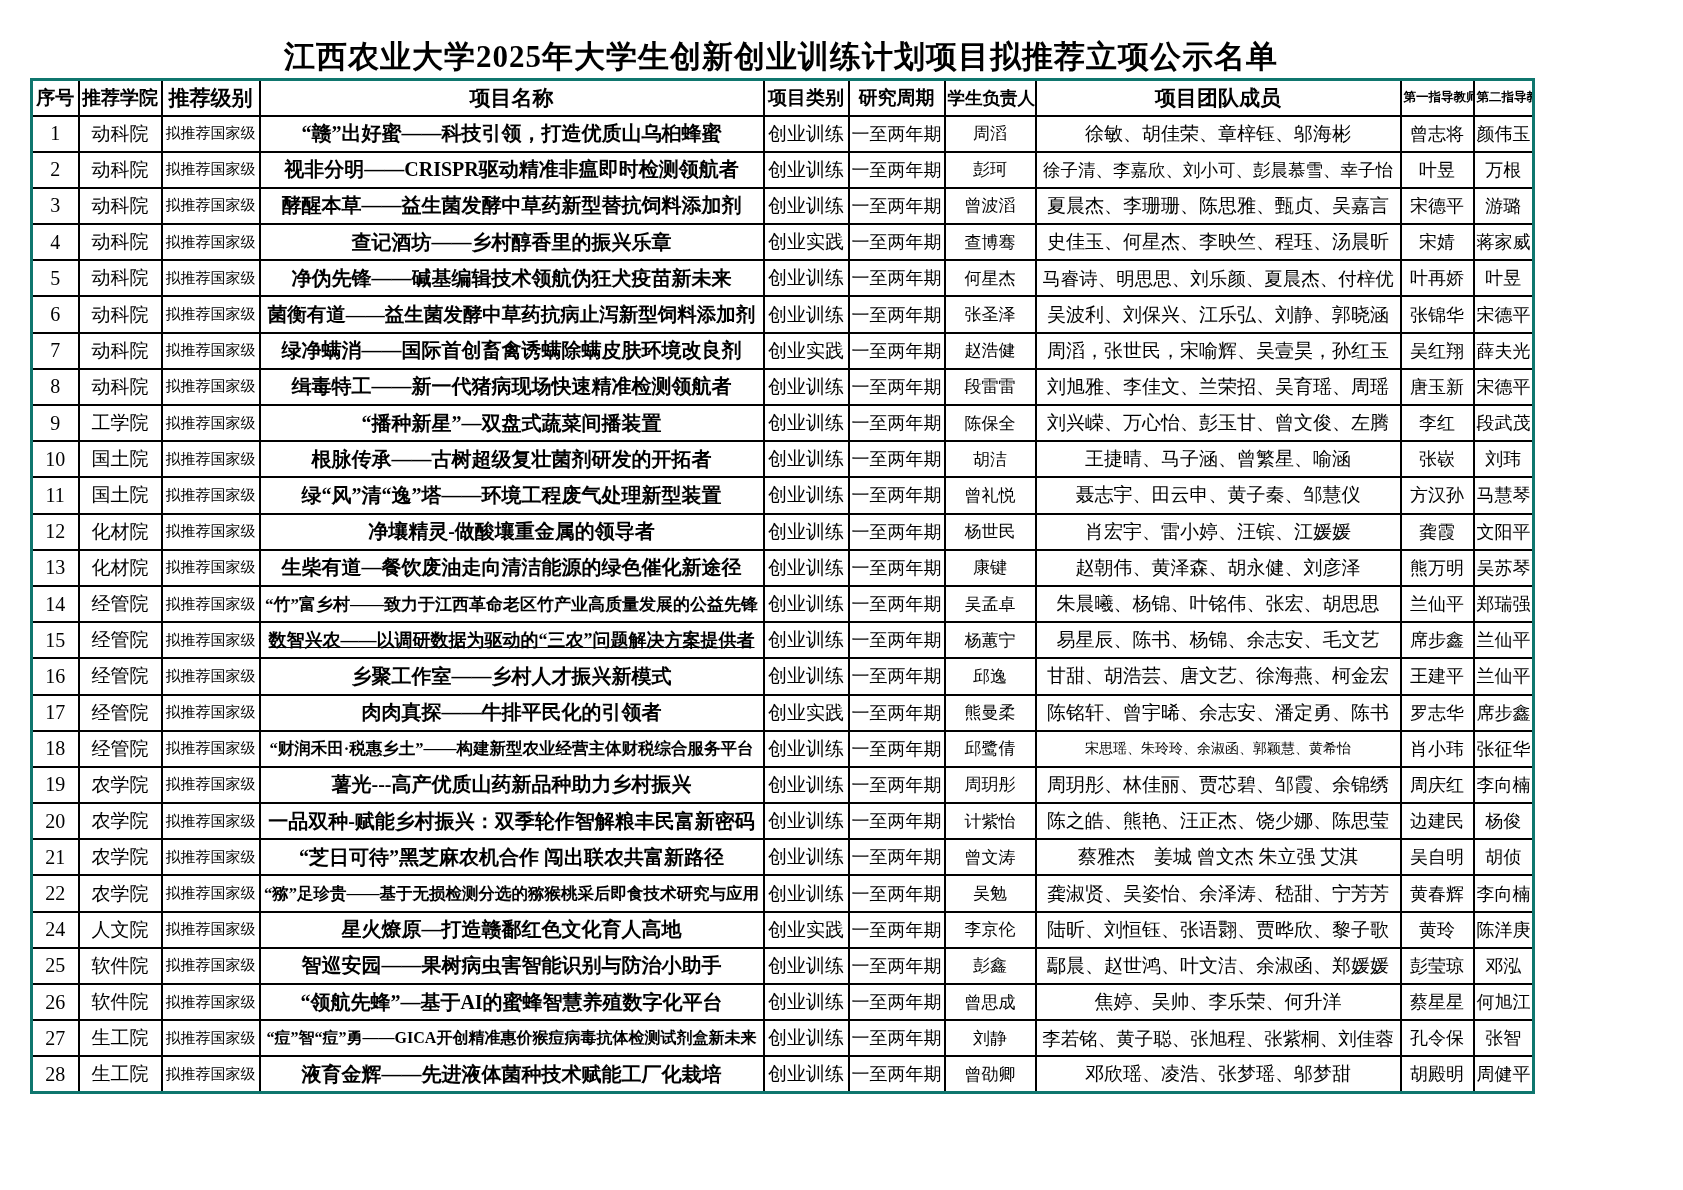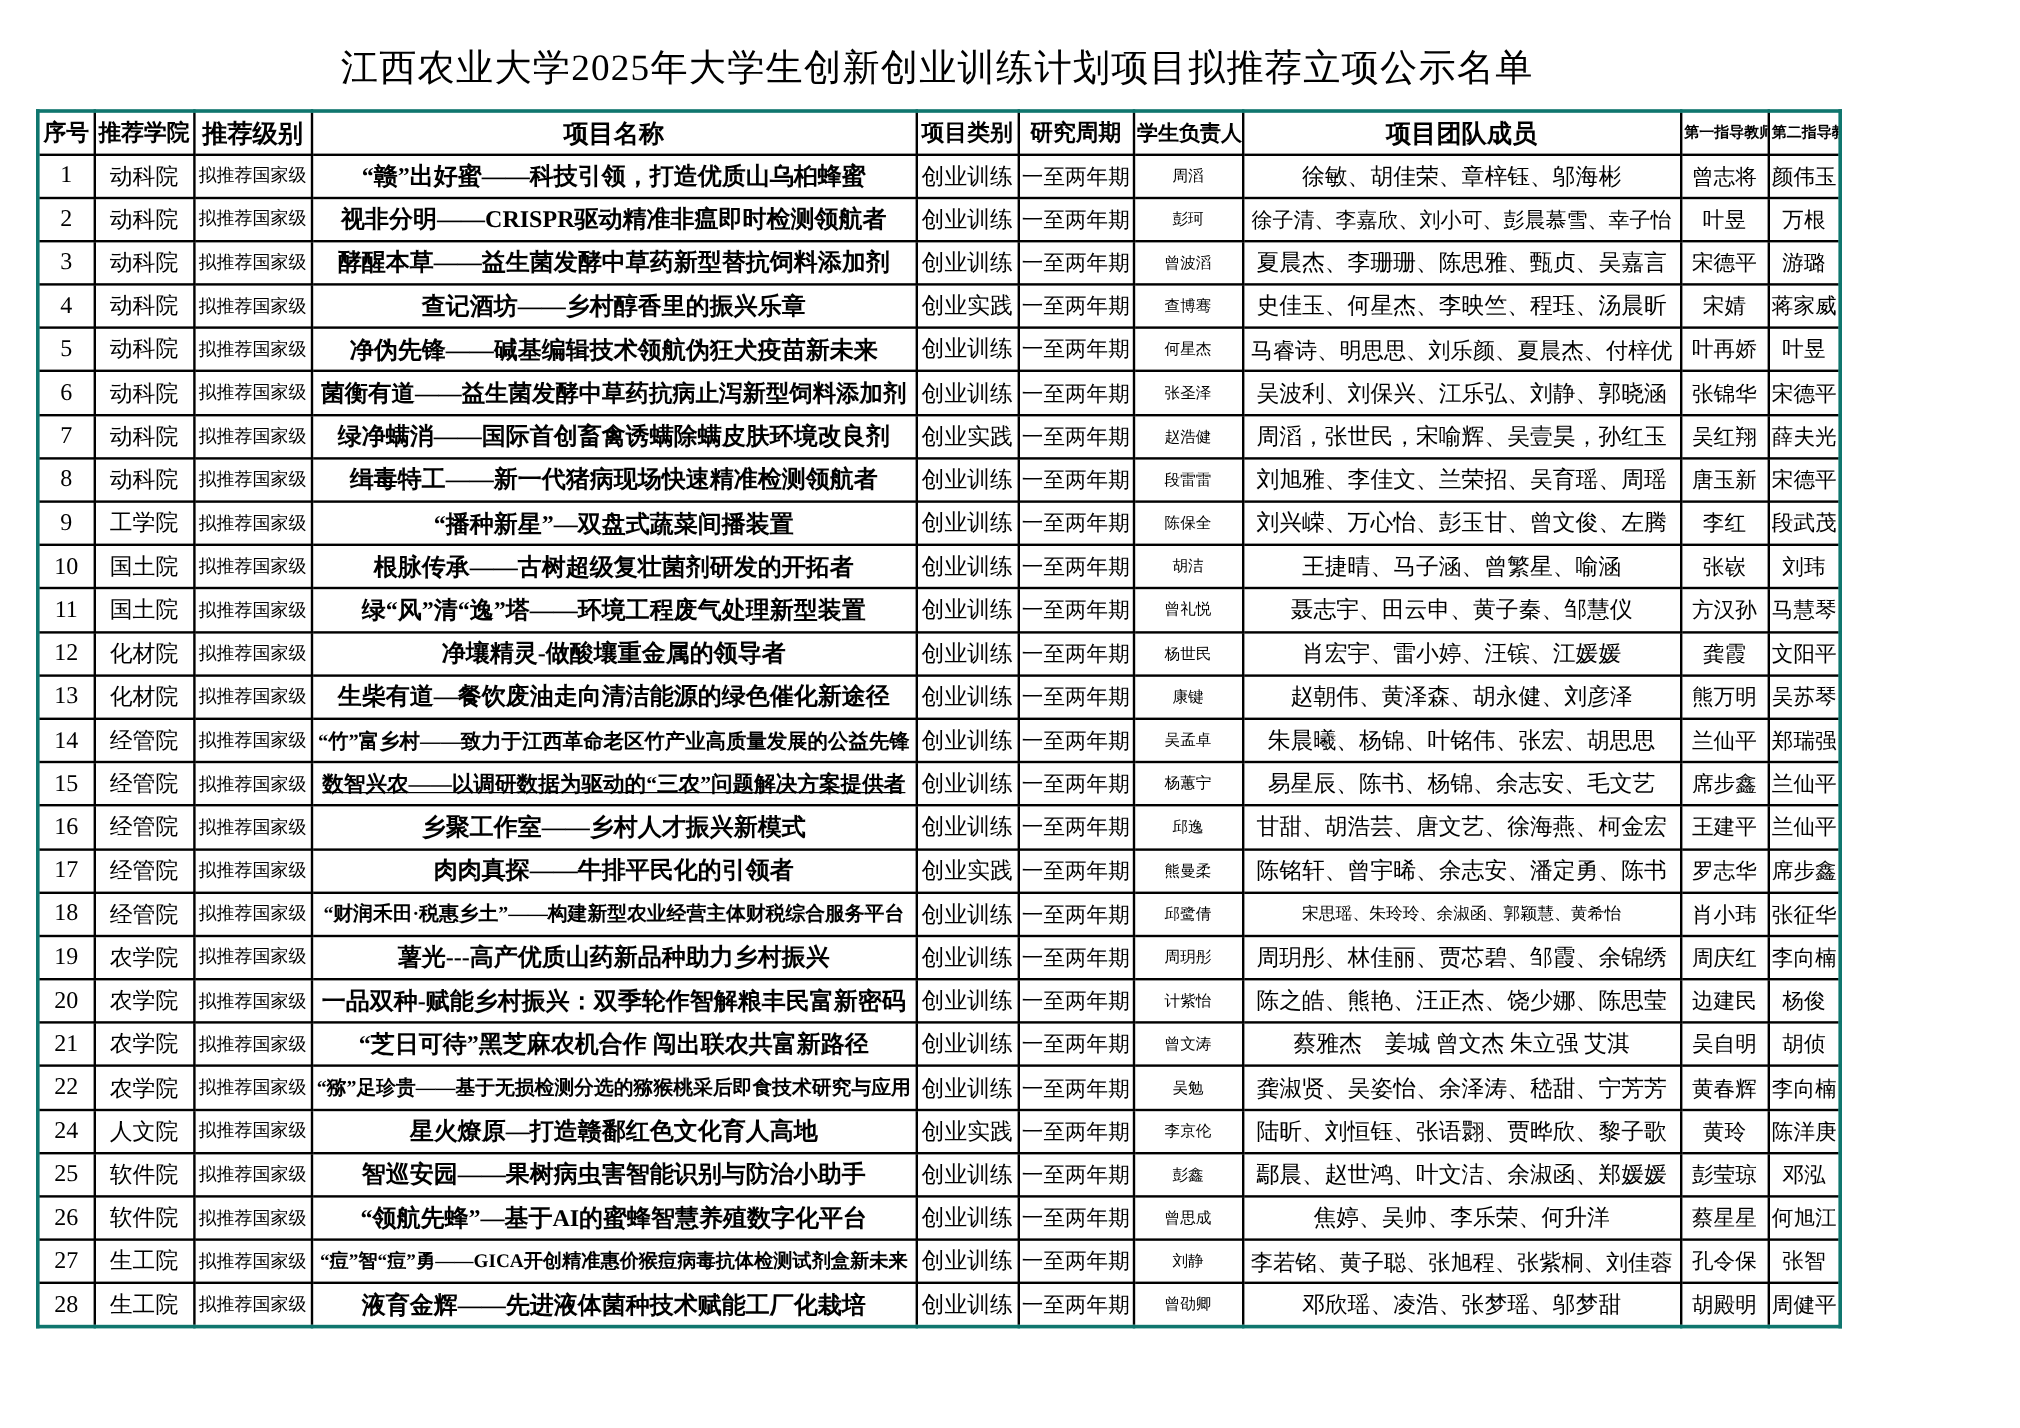--- a/index.html
+++ b/index.html
@@ -2,22 +2,22 @@
 <html><head>
 <meta charset="utf-8">
 <style>
   html, body { margin: 0; padding: 0; background: #ffffff; }
   .page {
     width: 1683px; height: 1190px; background: #ffffff; overflow: hidden;
     font-family: "Liberation Serif", serif; color: #000;
     box-sizing: border-box; padding-top: 36px;
   }
   .title {
-    width: 1502px; margin: 0 0 13px 30px;
-    text-align: center; font-size: 31px; font-weight: normal;
+    width: 1502px; margin: 0 0 0 30px;
+    text-align: center; font-size: 31px; font-weight: bold;
     letter-spacing: 1px; white-space: nowrap;
   }
   table.roster {
     border-collapse: collapse; table-layout: fixed;
     width: 1502px; margin-left: 30px;
     border: 3px solid #0f766e;
   }
   th, td {
     border: 2px solid #000; text-align: center; vertical-align: middle;
     white-space: nowrap; overflow: hidden; padding: 0 2px; box-sizing: border-box;
@@ -28,21 +28,21 @@
   th.th-no, th.th-college { font-size: 19px; }
   th.th-level, th.th-project, th.th-team { font-size: 21px; }
   th.th-category, th.th-period { font-size: 19px; }
   th.th-leader { font-size: 17.5px; }
   th.th-advisor { font-size: 12.5px; }
   td.col-no { font-size: 20px; }
   td.col-college { font-size: 19px; }
   td.col-level { font-size: 16.5px; }
   td.col-project { font-size: 20px; font-weight: bold; }
   td.col-category, td.col-period { font-size: 19px; }
-  td.col-leader { font-size: 13px; }
+  td.col-leader { font-size: 17px; }
   td.col-team { font-size: 19px; }
   td.col-advisor1, td.col-advisor2 { font-size: 18px; }
 </style>
 </head>
 <body>
 
 <div class="page">
   <div class="title">江西农业大学2025年大学生创新创业训练计划项目拟推荐立项公示名单</div>
 
   <table class="roster">

